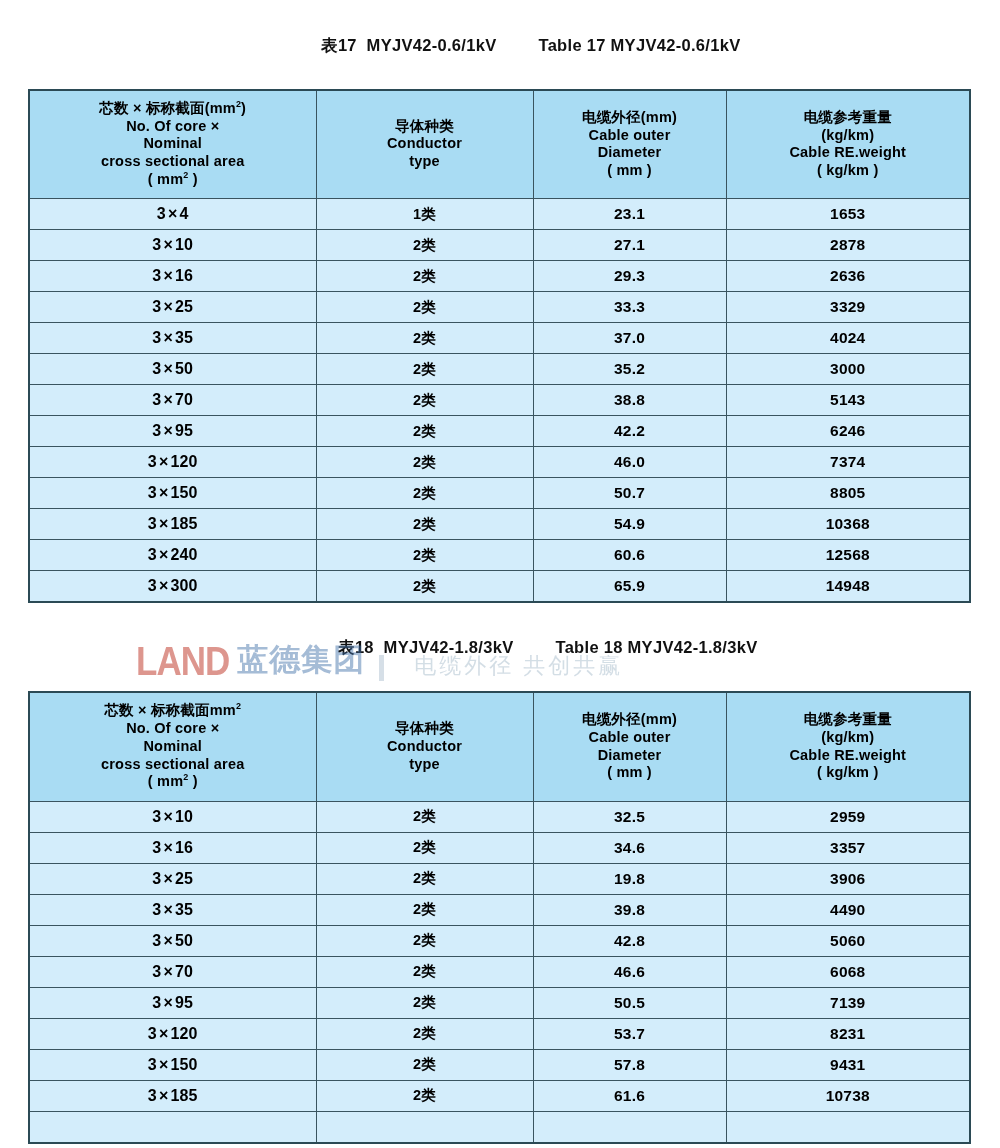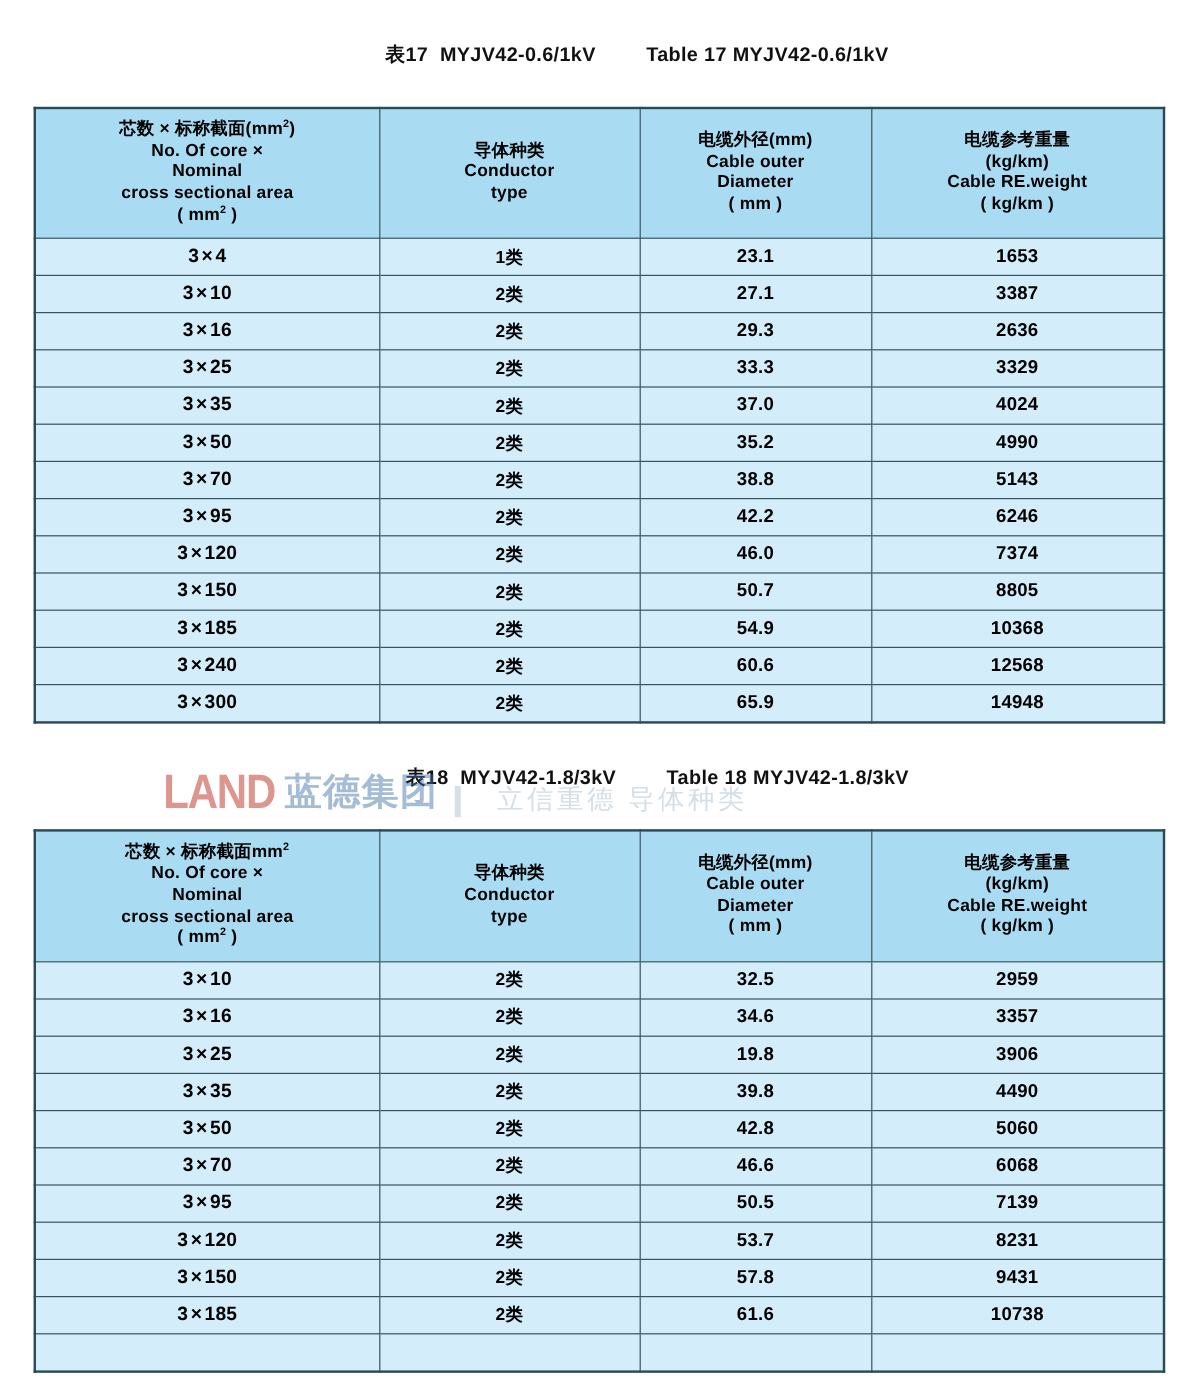--- a/index.html
+++ b/index.html
@@ -209,21 +209,21 @@
           <tr>
             <td><span class="cell-size"><span>3</span><span class="x">×</span><span>4</span></span></td>
             <td><span class="cell-type">1类</span></td>
             <td><span class="cell-num">23.1</span></td>
             <td><span class="cell-num">1653</span></td>
           </tr>
           <tr>
             <td><span class="cell-size"><span>3</span><span class="x">×</span><span>10</span></span></td>
             <td><span class="cell-type">2类</span></td>
             <td><span class="cell-num">27.1</span></td>
-            <td><span class="cell-num">3387</span></td>
+            <td><span class="cell-num">2878</span></td>
           </tr>
           <tr>
             <td><span class="cell-size"><span>3</span><span class="x">×</span><span>16</span></span></td>
             <td><span class="cell-type">2类</span></td>
             <td><span class="cell-num">29.3</span></td>
             <td><span class="cell-num">2636</span></td>
           </tr>
           <tr>
             <td><span class="cell-size"><span>3</span><span class="x">×</span><span>25</span></span></td>
             <td><span class="cell-type">2类</span></td>
@@ -233,21 +233,21 @@
           <tr>
             <td><span class="cell-size"><span>3</span><span class="x">×</span><span>35</span></span></td>
             <td><span class="cell-type">2类</span></td>
             <td><span class="cell-num">37.0</span></td>
             <td><span class="cell-num">4024</span></td>
           </tr>
           <tr>
             <td><span class="cell-size"><span>3</span><span class="x">×</span><span>50</span></span></td>
             <td><span class="cell-type">2类</span></td>
             <td><span class="cell-num">35.2</span></td>
-            <td><span class="cell-num">4990</span></td>
+            <td><span class="cell-num">3000</span></td>
           </tr>
           <tr>
             <td><span class="cell-size"><span>3</span><span class="x">×</span><span>70</span></span></td>
             <td><span class="cell-type">2类</span></td>
             <td><span class="cell-num">38.8</span></td>
             <td><span class="cell-num">5143</span></td>
           </tr>
           <tr>
             <td><span class="cell-size"><span>3</span><span class="x">×</span><span>95</span></span></td>
             <td><span class="cell-type">2类</span></td>
@@ -286,21 +286,21 @@
           </tr>
         </tbody>
     </table>
 
     <div class="watermark">
       <span class="wm-land">
         <span class="lbox">LAND</span>
       </span>
       <span class="wm-cn">蓝德集团</span>
       <span class="wm-bar"></span>
-      <span class="wm-slogan">立信重德 导体种类</span>
+      <span class="wm-slogan">电缆外径 共创共赢</span>
     </div>
   </div>
 
   <div class="table-title" id="title-18">
     <span class="cn">表18  MYJV42-1.8/3kV</span><span class="en">Table 18 MYJV42-1.8/3kV</span>
   </div>
 
   <div class="tbl-wrap">
     <table class="spec">
       <colgroup>

